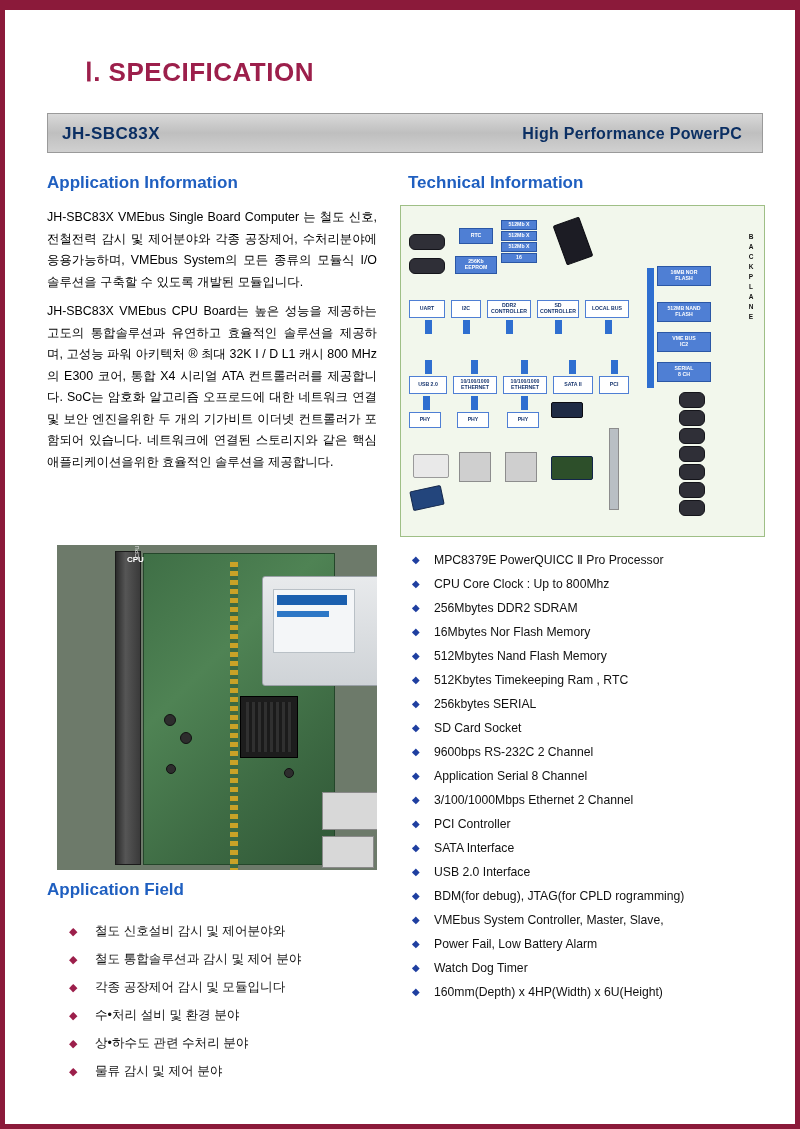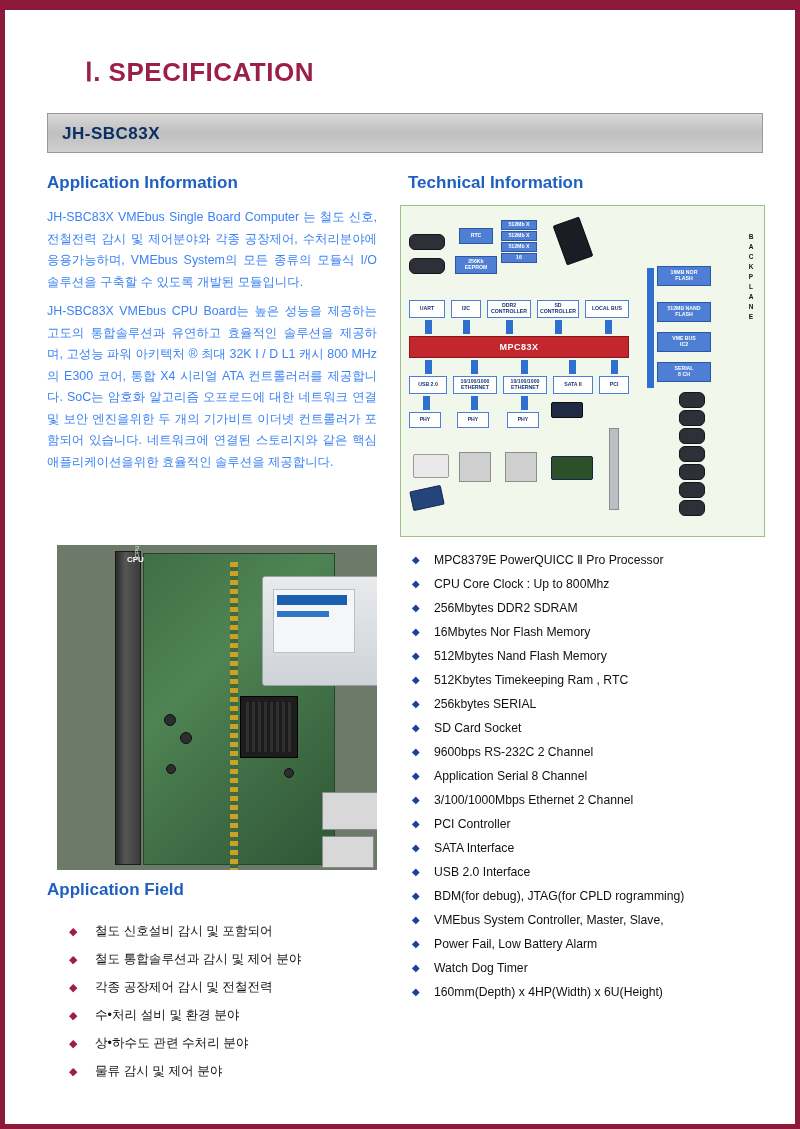--- a/index.html
+++ b/index.html
@@ -86,21 +86,21 @@
   #h-app-field { left: 42px; top: 875px; }
 
   
   .body-col {
     position: absolute;
     left: 42px;
     top: 202px;
     width: 330px;
     font-size: 12.4px;
     line-height: 21.5px;
-    color: #3b82f6;
+    color: #000000;
     text-align: justify;
   }
   .body-col p { margin: 0 0 8px 0; }
 
   
   .board-photo {
     position: absolute;
     left: 52px;
     top: 540px;
     width: 320px;
@@ -325,20 +325,21 @@
 </style>
 </head>
 <body>
 
 <div class="page">
 
   <div class="doc-title">Ⅰ. SPECIFICATION</div>
 
   <div class="header-bar">
     <div class="header-model">JH-SBC83X</div>
+    <div class="header-tag">High  Performance  PowerPC</div>
   </div>
 
   <div class="sec-h" id="h-app-info">Application Information</div>
   <div class="sec-h" id="h-tech-info">Technical Information</div>
   <div class="sec-h" id="h-app-field">Application Field</div>
 
   <div class="body-col">
     <p>JH-SBC83X VMEbus Single Board Computer 는 철도 신호, 전철전력 감시 및 제어분야와 각종 공장제어, 수처리분야에 응용가능하며, VMEbus System의 모든 종류의 모듈식 I/O 솔루션을 구축할 수 있도록 개발된 모듈입니다.</p>
     <p>JH-SBC83X VMEbus CPU Board는 높은 성능을 제공하는 고도의 통합솔루션과 유연하고 효율적인 솔루션을 제공하며, 고성능 파워 아키텍처 ® 최대 32K I / D L1 캐시 800 MHz의 E300 코어, 통합 X4 시리얼 ATA 컨트롤러러를 제공합니다. SoC는 암호화 알고리즘 오프로드에 대한 네트워크 연결 및 보안 엔진을위한 두 개의 기가비트 이더넷 컨트롤러가 포함되어 있습니다. 네트워크에 연결된 스토리지와 같은 핵심 애플리케이션을위한 효율적인 솔루션을 제공합니다.</p>
   </div>
@@ -359,23 +360,23 @@
       <div class="conn-blk c2"></div>
       <div class="cap" style="left:20px; top:160px; width:10px; height:10px;"></div>
       <div class="cap" style="left:36px; top:178px; width:10px; height:10px;"></div>
       <div class="cap" style="left:22px; top:210px; width:8px; height:8px;"></div>
       <div class="cap" style="left:140px; top:214px; width:8px; height:8px;"></div>
     </div>
     <div class="photo-tag">CPU</div>
   </div>
 
   <div class="af-list">
-    <div class="af-item"><span class="dia">◆</span><span>철도 신호설비 감시 및 포함되어</span></div>
+    <div class="af-item"><span class="dia">◆</span><span>철도 신호설비 감시 및 제어분야와</span></div>
     <div class="af-item"><span class="dia">◆</span><span>철도 통합솔루션과 감시 및 제어 분야</span></div>
-    <div class="af-item"><span class="dia">◆</span><span>각종 공장제어 감시 및 전철전력</span></div>
+    <div class="af-item"><span class="dia">◆</span><span>각종 공장제어 감시 및 모듈입니다</span></div>
     <div class="af-item"><span class="dia">◆</span><span>수•처리 설비 및 환경 분야</span></div>
     <div class="af-item"><span class="dia">◆</span><span>상•하수도 관련 수처리 분야</span></div>
     <div class="af-item"><span class="dia">◆</span><span>물류 감시 및 제어 분야</span></div>
   </div>
 
   <div class="tech-diagram">
 
     <div class="conn-dsub" style="left:8px; top:28px; width:34px; height:14px;"></div>
     <div class="conn-dsub" style="left:8px; top:52px; width:34px; height:14px;"></div>
 
@@ -390,21 +391,20 @@
     <div class="dev-card" style="left:158px; top:14px; width:26px; height:40px;"></div>
 
     <div class="blk white" style="left:8px; top:94px; width:36px; height:18px;">UART</div>
     <div class="blk white" style="left:50px; top:94px; width:30px; height:18px;">I2C</div>
     <div class="blk white" style="left:86px; top:94px; width:44px; height:18px; white-space:pre-line;">DDR2
 CONTROLLER</div>
     <div class="blk white" style="left:136px; top:94px; width:42px; height:18px; white-space:pre-line;">SD
 CONTROLLER</div>
     <div class="blk white" style="left:184px; top:94px; width:44px; height:18px;">LOCAL BUS</div>
 
-    <div class="blk red" style="left:8px; top:130px; width:220px; height:22px;">MPC83X</div>
 
     <div class="blk white" style="left:8px; top:170px; width:38px; height:18px;">USB 2.0</div>
     <div class="blk white" style="left:52px; top:170px; width:44px; height:18px; white-space:pre-line;">10/100/1000
 ETHERNET</div>
     <div class="blk white" style="left:102px; top:170px; width:44px; height:18px; white-space:pre-line;">10/100/1000
 ETHERNET</div>
     <div class="blk white" style="left:152px; top:170px; width:40px; height:18px;">SATA II</div>
     <div class="blk white" style="left:198px; top:170px; width:30px; height:18px;">PCI</div>
 
     <div class="blk white" style="left:8px; top:206px; width:32px; height:16px;">PHY</div>

